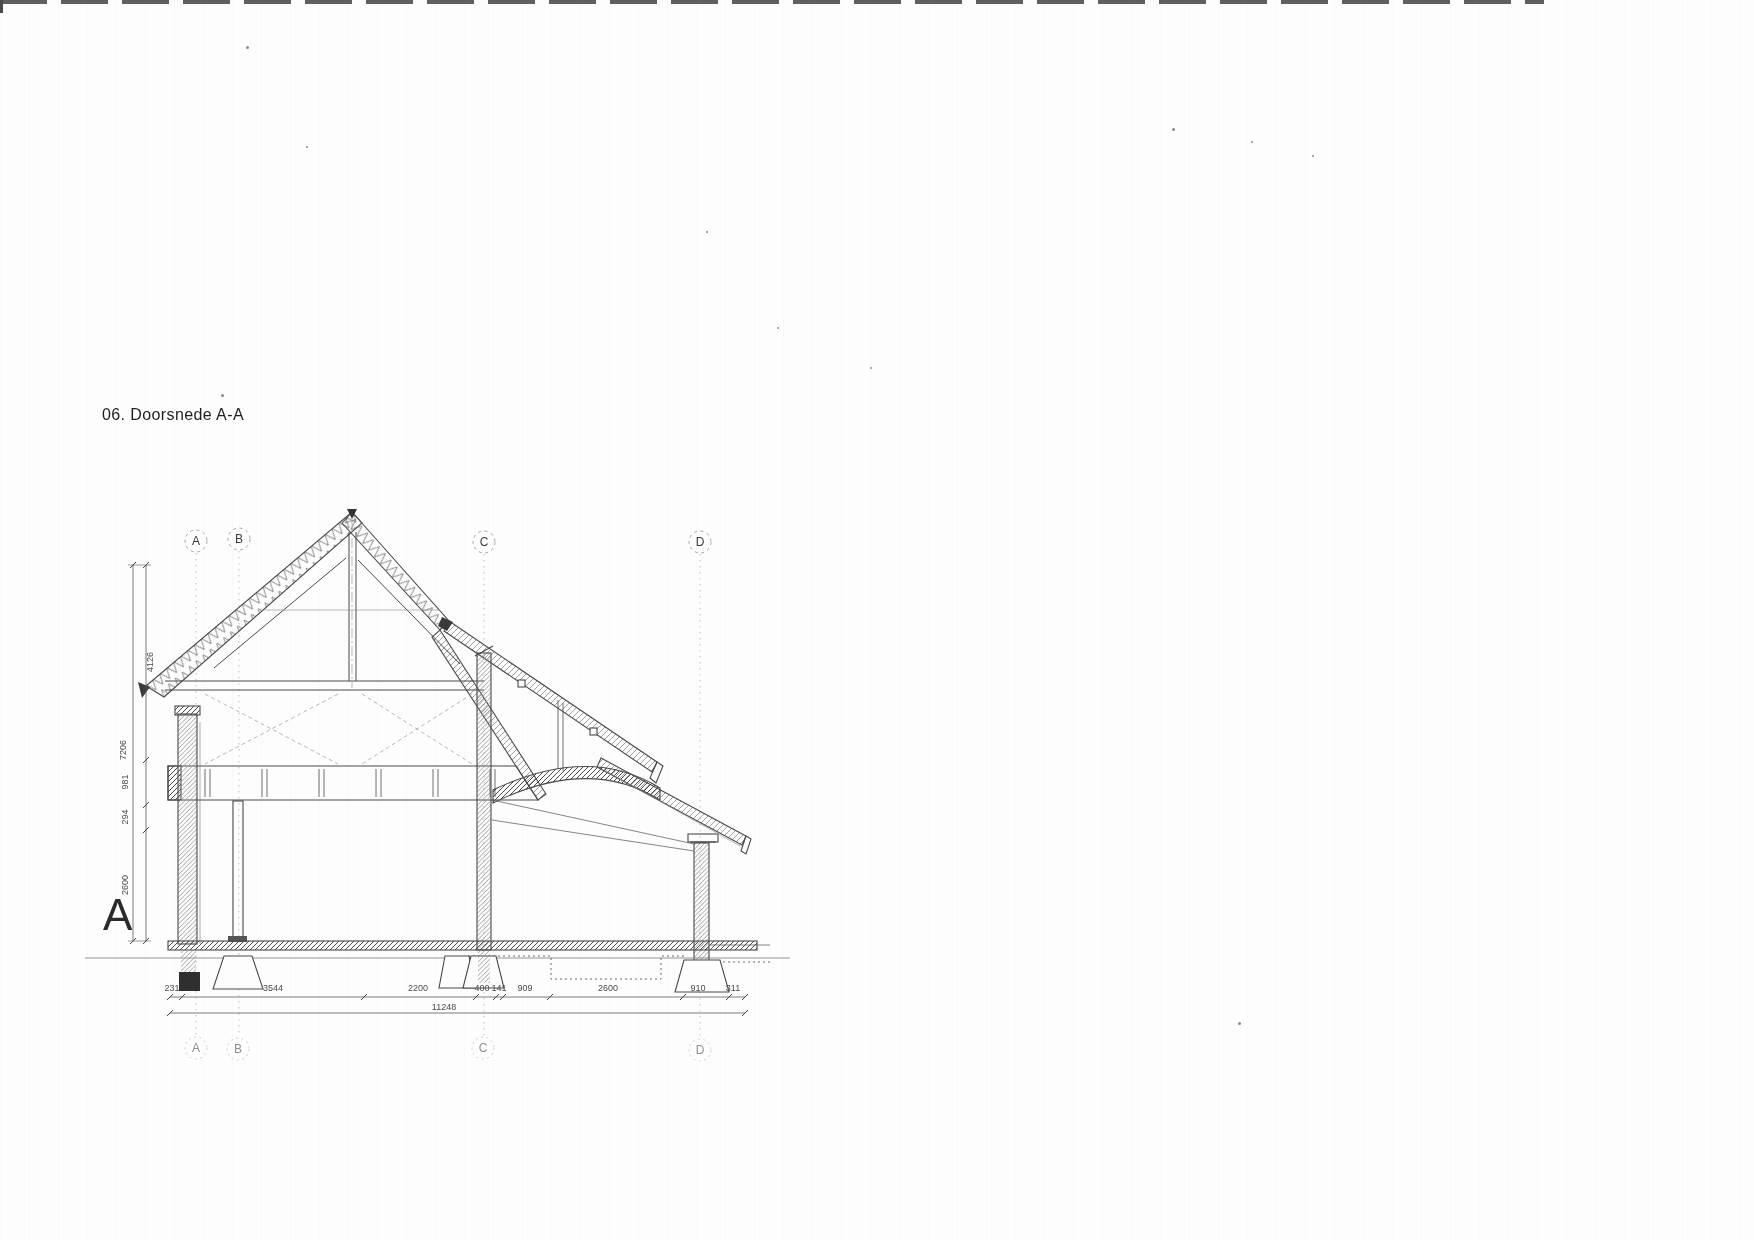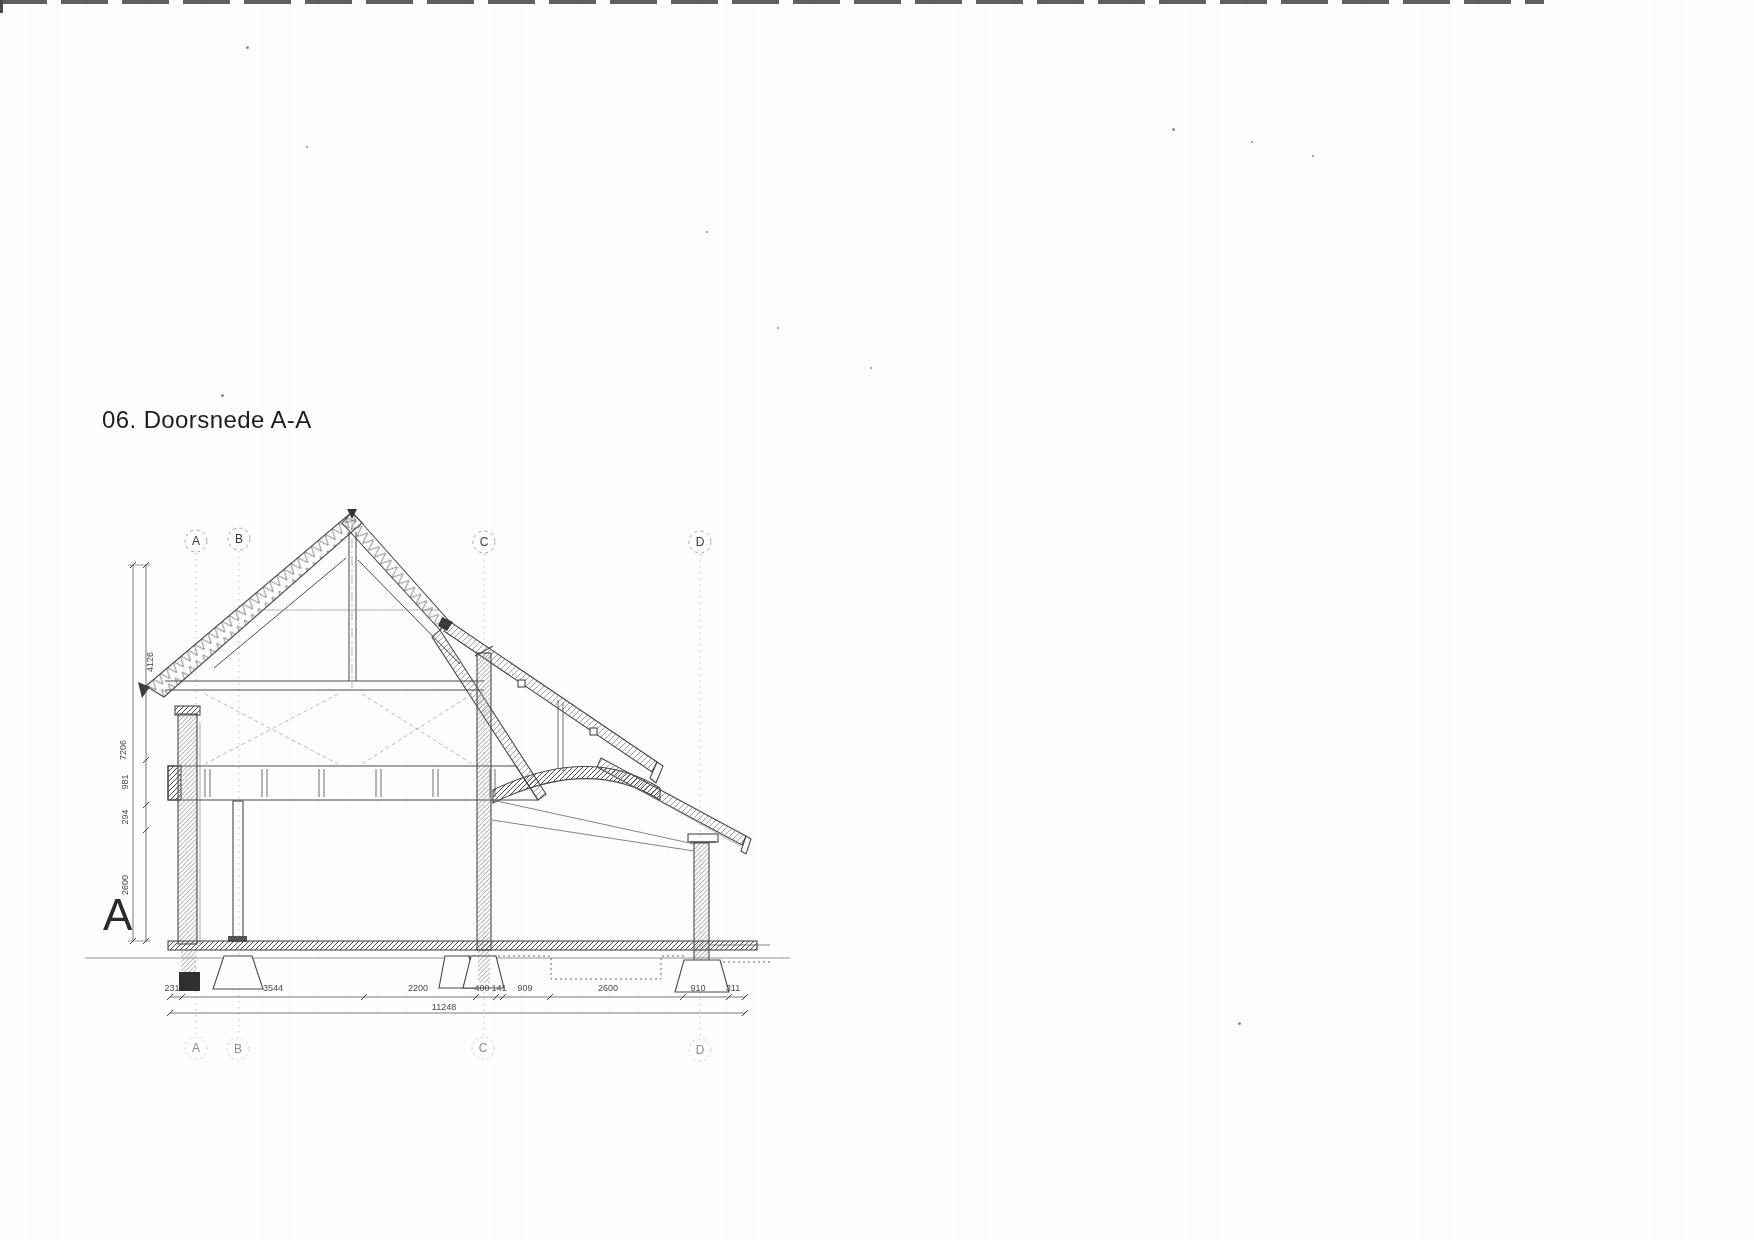--- a/index.html
+++ b/index.html
@@ -7,21 +7,21 @@
     position:relative; width:1754px; height:1240px; overflow:hidden;
     background: repeating-linear-gradient(90deg, rgba(0,0,0,0.016) 0 1px, rgba(0,0,0,0) 1px 29px), #fdfdfd;
     font-family:"Liberation Sans", sans-serif;
   }
   .top-edge {
     position:absolute; top:0; left:0; width:1544px; height:4px; opacity:.8;
     background: repeating-linear-gradient(90deg, #383838 0 47px, rgba(56,56,56,0) 47px 61px);
   }
   .left-edge-mark { position:absolute; top:0; left:0; width:3px; height:13px; background:#4a4a4a; }
   .title {
-    position:absolute; left:102px; top:406px; font-size:24px; letter-spacing:.4px;
+    position:absolute; left:102px; top:406px; font-size:16px; letter-spacing:.4px;
     color:#1e1e1e; white-space:nowrap;
   }
   .cut-letter {
     position:absolute; left:103px; top:893px; font-size:44px; color:#2b2b2b; line-height:1;
   }
   svg.drawing { position:absolute; left:0; top:0; }
   svg text { font-family:"Liberation Sans", sans-serif; }
   .bubble-letter-top { font-size:12px; fill:#3c3c3c; }
   .bubble-letter-bottom { font-size:12px; fill:#8f8f8f; }
   .dim-label { font-size:9px; fill:#4a4a4a; }

